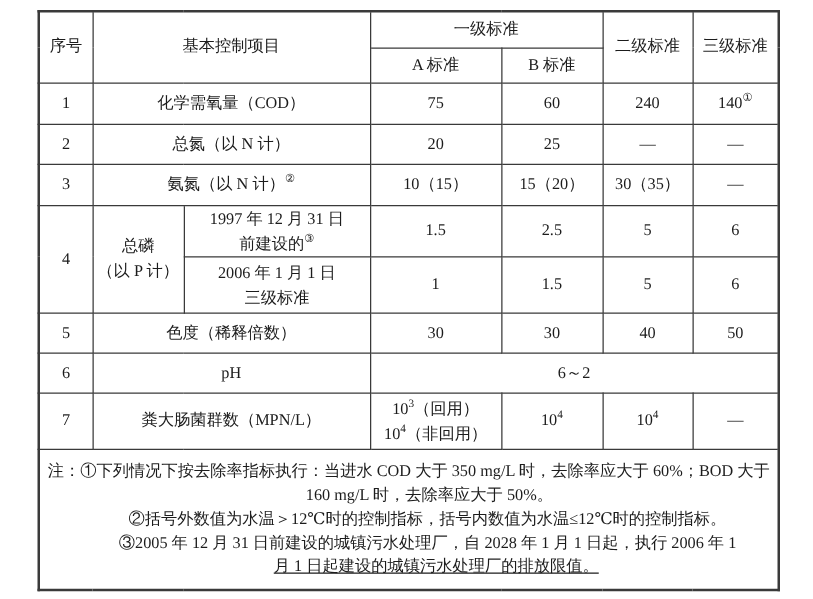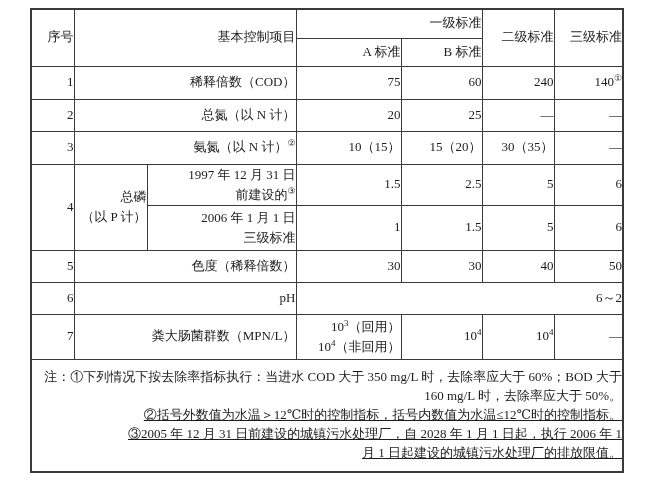--- a/index.html
+++ b/index.html
@@ -10,36 +10,36 @@
     color:#1c1c1c;
   }
   .page { position:relative; width:650px; height:479px; background:#ffffff; overflow:hidden; }
   table.std {
     position:absolute; left:30px; top:8px;
     border-collapse:collapse; table-layout:fixed;
     border:2px solid #3a3a3a;
   }
   table.std td, table.std th {
     border:1px solid #3a3a3a;
-    text-align:right; vertical-align:middle;
+    text-align:center; vertical-align:middle;
     font-weight:normal; font-size:13px;
     padding:0; overflow:hidden;
     line-height:1.45;
   }
   sup { font-size:9px; line-height:0; vertical-align:super; }
   .h29{height:29px} .h28{height:28px} .h33{height:33px} .h32{height:32px}
   .h40{height:40px} .h45{height:45px} .h113{height:113px}
   td.notes {
     text-align:left; vertical-align:top;
     padding:5px 4px 0 5px;
     line-height:22px;
   }
   .note-line { white-space:nowrap; }
   .ind-a { margin-left:33px; }
-  .ind-b { margin-left:30px;text-decoration:underline; }
+  .ind-b { margin-left:30px; }
   .ind-c { margin-left:44px;text-decoration:underline; }
   .cline { line-height:20px; }
 </style>
 </head>
 <body>
 
 <div class="page">
   <table class="std">
     <colgroup>
       <col style="width:43px">
@@ -59,21 +59,21 @@
       <td rowspan="2"><span>二级标准</span></td>
       <td rowspan="2"><span>三级标准</span></td>
     </tr>
     <tr class="h28">
       <td><span>A 标准</span></td>
       <td><span>B 标准</span></td>
     </tr>
 
     <tr class="h33">
       <td><span>1</span></td>
-      <td colspan="2"><span>稀释倍数（COD）</span></td>
+      <td colspan="2"><span>化学需氧量（COD）</span></td>
       <td><span>75</span></td>
       <td><span>60</span></td>
       <td><span>240</span></td>
       <td><span>140</span><sup>①</sup></td>
     </tr>
 
     <tr class="h32">
       <td><span>2</span></td>
       <td colspan="2"><span>总氮（以 N 计）</span></td>
       <td><span>20</span></td>

